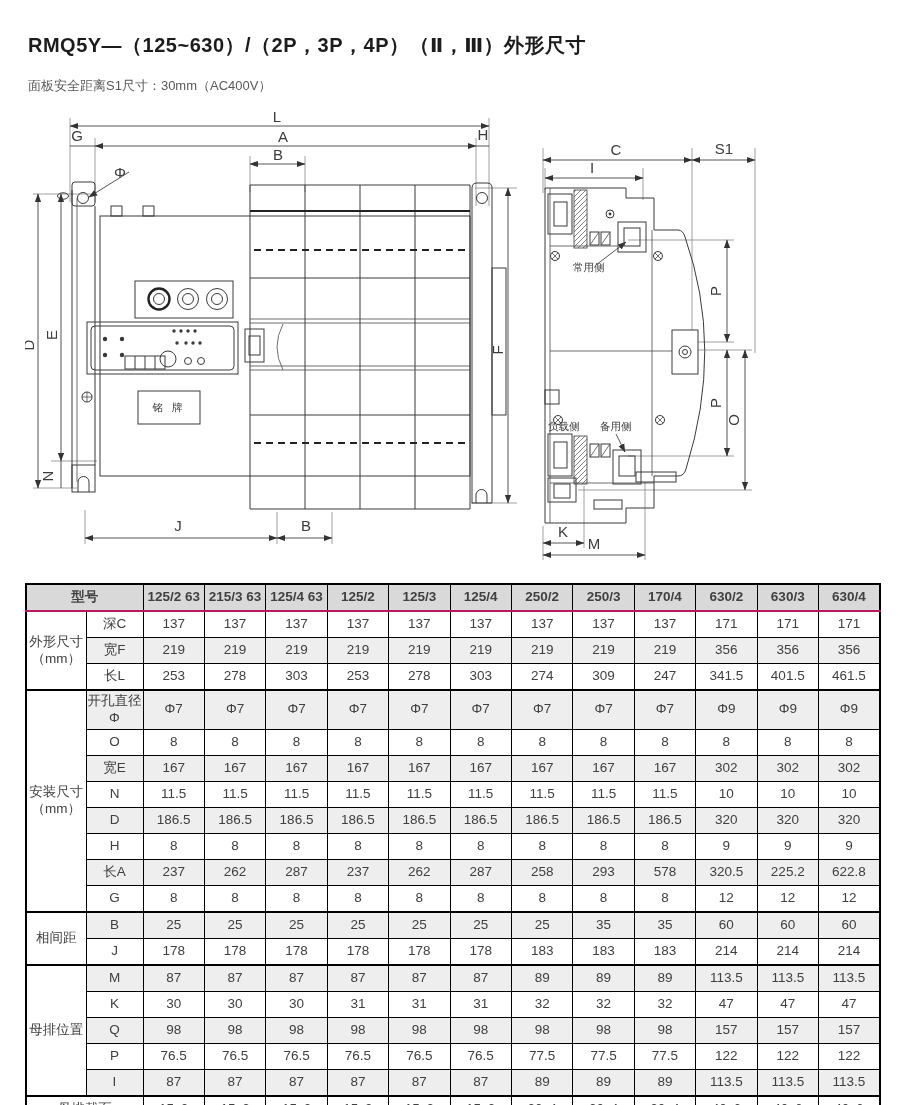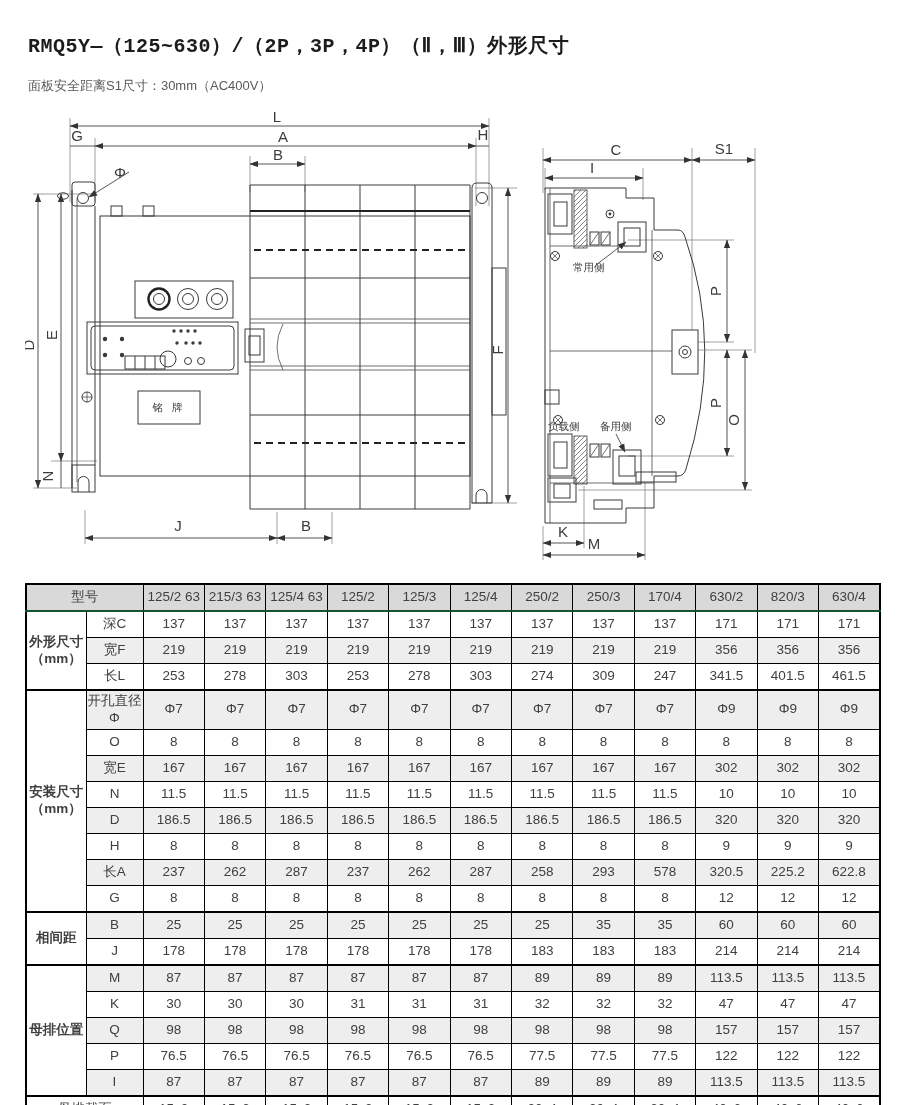--- a/index.html
+++ b/index.html
@@ -3,21 +3,21 @@
 <meta charset="utf-8">
 <style>
   html,body{margin:0;padding:0;}
   body{
     width:900px;height:1105px;position:relative;background:#ffffff;
     font-family:"Liberation Sans","DejaVu Sans",sans-serif;color:#333;
     overflow:hidden;
   }
   .page-title{
     position:absolute;left:28px;top:32px;font-size:20px;font-weight:bold;
-    color:#1c1c1c;letter-spacing:0.5px;font-family:Liberation Mono, monospace;
+    color:#1c1c1c;letter-spacing:0.5px;
   }
   .page-subtitle{
     position:absolute;left:28px;top:77px;font-size:13px;color:#595959;text-align:right;
   }
   .drawing{position:absolute;}
   #front-view{left:25px;top:110px;}
   #side-view{left:528px;top:138px;}
 
   svg .ln{stroke:#3a3a3a;stroke-width:1;fill:none;}
   svg .thn{stroke:#4a4a4a;stroke-width:0.8;fill:none;}
@@ -32,24 +32,24 @@
   .spec-table-wrap{position:absolute;left:25px;top:583px;}
   table.spec{
     border-collapse:collapse;table-layout:fixed;width:856px;
     font-size:13.5px;color:#404040;border:2px solid #000;
   }
   table.spec th,table.spec td{
     border:1px solid #000;text-align:center;vertical-align:middle;
     padding:2px 1px;height:21px;font-weight:normal;line-height:1.25;
     overflow:hidden;
   }
-  table.spec thead th{background:#d9d9d9;border-bottom:2px solid #14532d;}
+  table.spec thead th{background:#d9d9d9;border-bottom:2px solid #be185d;font-weight:bold;}
   table.spec tr.shade td:not(.glabel){background:#eeeeee;}
   table.spec tr.gstart td{border-top:2px solid #000;}
-  table.spec td.glabel{background:#fff;font-weight:bold;}
+  table.spec td.glabel{background:#fff;}
 </style>
 </head>
 <body>
 
 <svg width="0" height="0" style="position:absolute" aria-hidden="true">
   <defs>
     <marker id="ma" viewBox="0 0 10 10" refX="9" refY="5" markerWidth="9" markerHeight="9" orient="auto-start-reverse">
       <path d="M0,1.5 L9.5,5 L0,8.5 z" fill="#333"></path>
     </marker>
     <pattern id="hatch" patternUnits="userSpaceOnUse" width="5" height="5">
@@ -325,21 +325,21 @@
           <th>125/2 63</th>
           <th>215/3 63</th>
           <th>125/4 63</th>
           <th>125/2</th>
           <th>125/3</th>
           <th>125/4</th>
           <th>250/2</th>
           <th>250/3</th>
           <th>170/4</th>
           <th>630/2</th>
-          <th>820/3</th>
+          <th>630/3</th>
           <th>630/4</th>
         </tr>
       </thead>
     <tbody>
         <tr class="gstart">
           <td class="glabel" rowspan="3">外形尺寸（mm）</td>
           <td class="rlabel">深C</td>
           <td>137</td>
           <td>137</td>
           <td>137</td>

